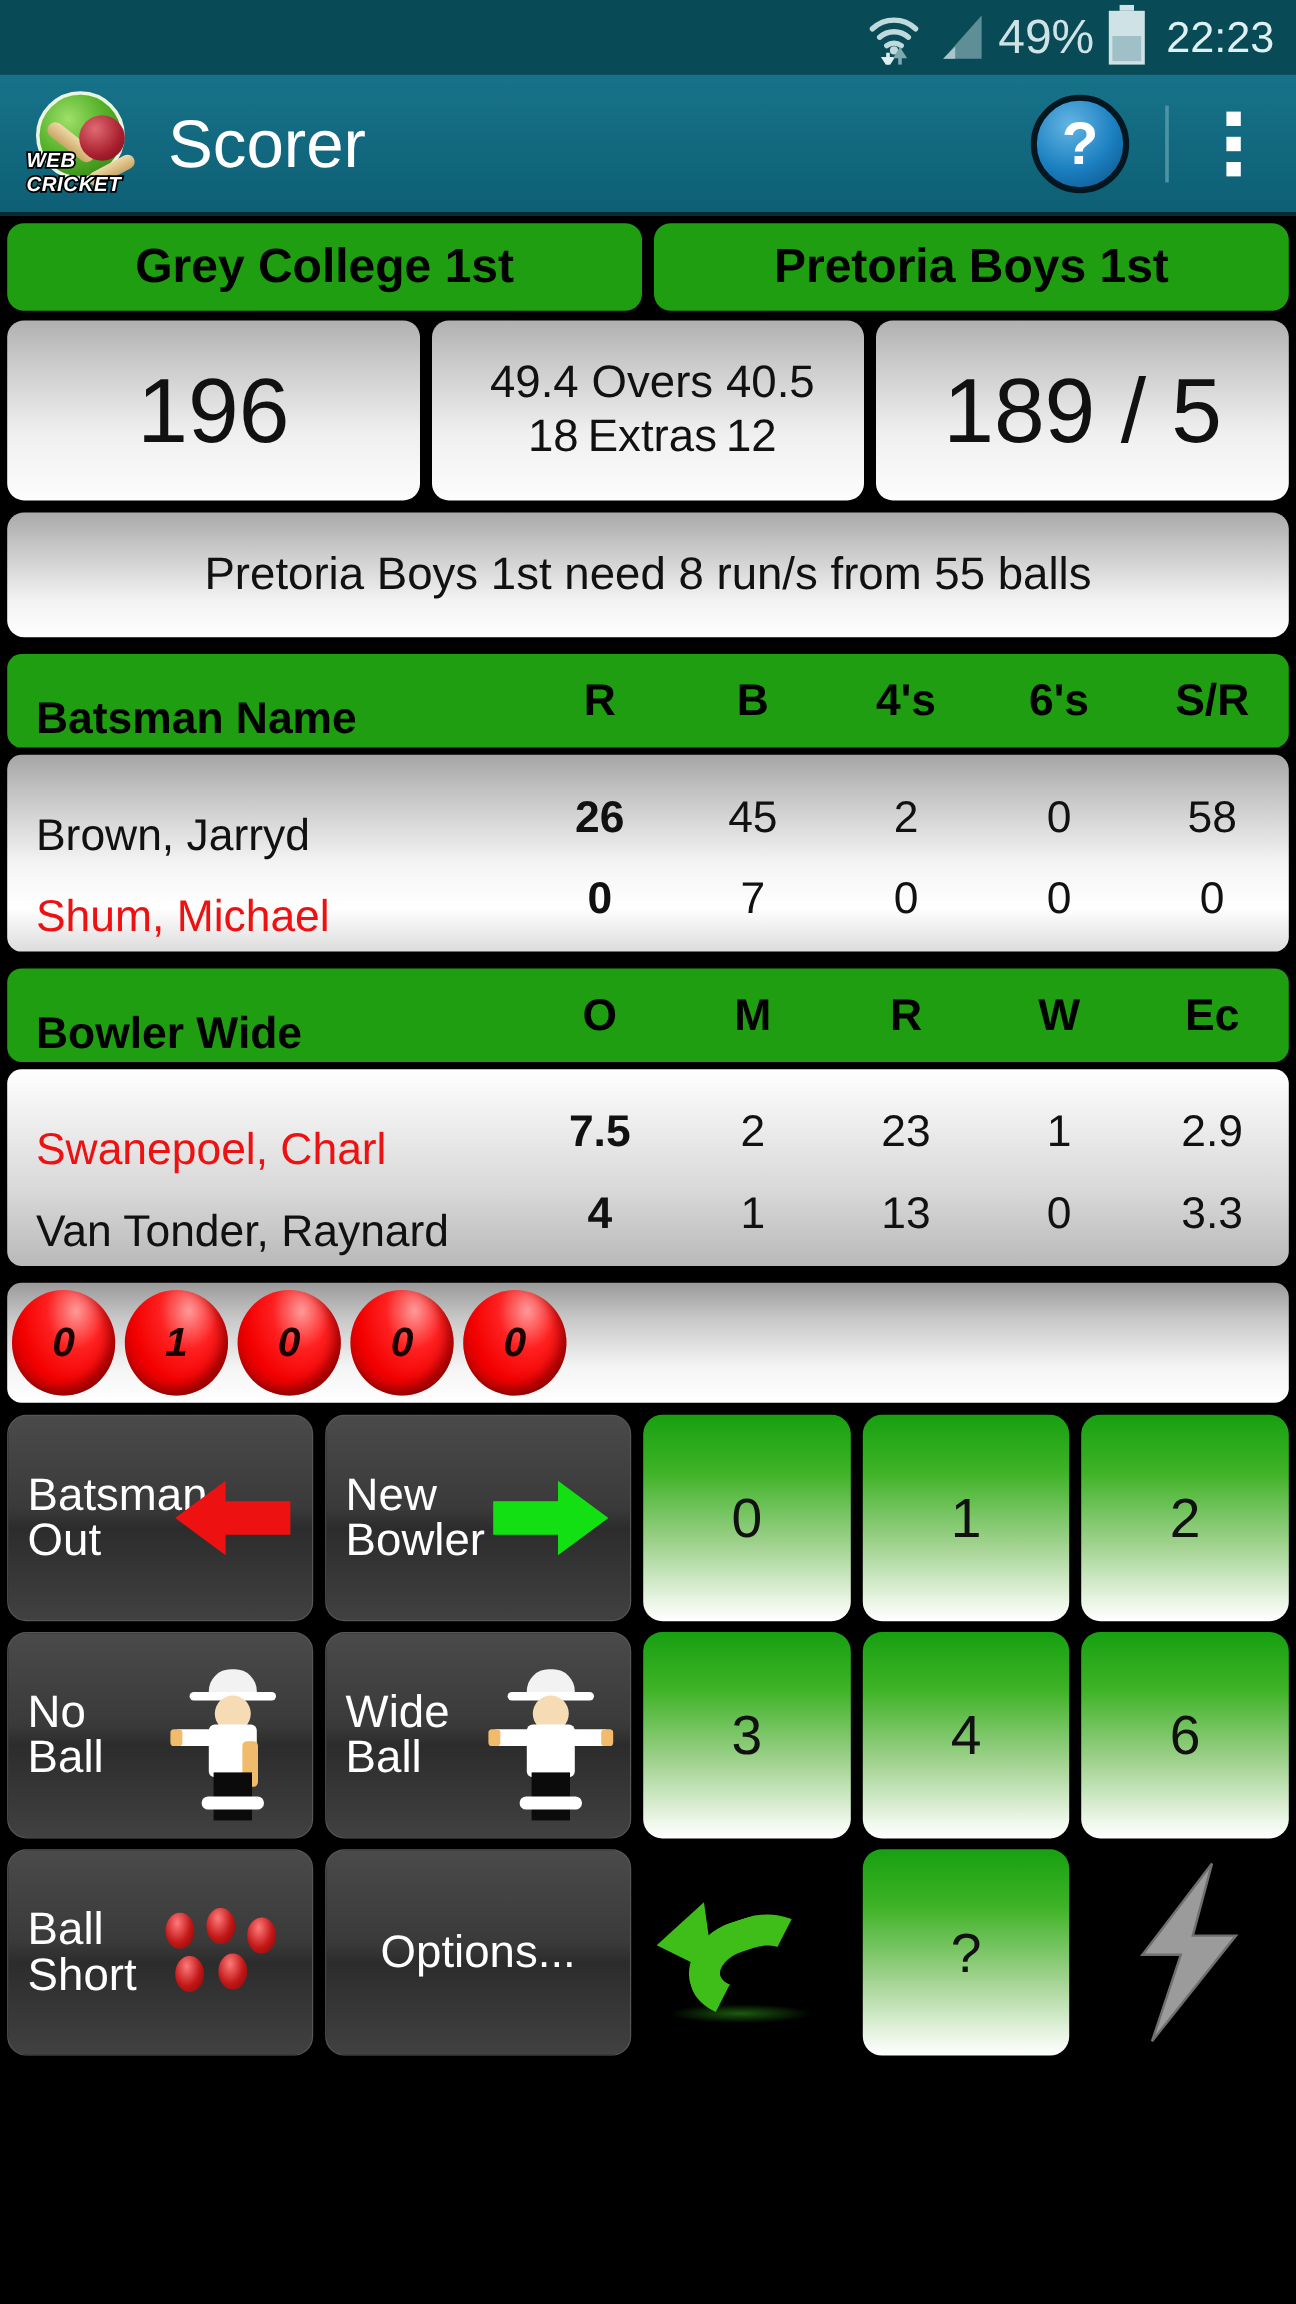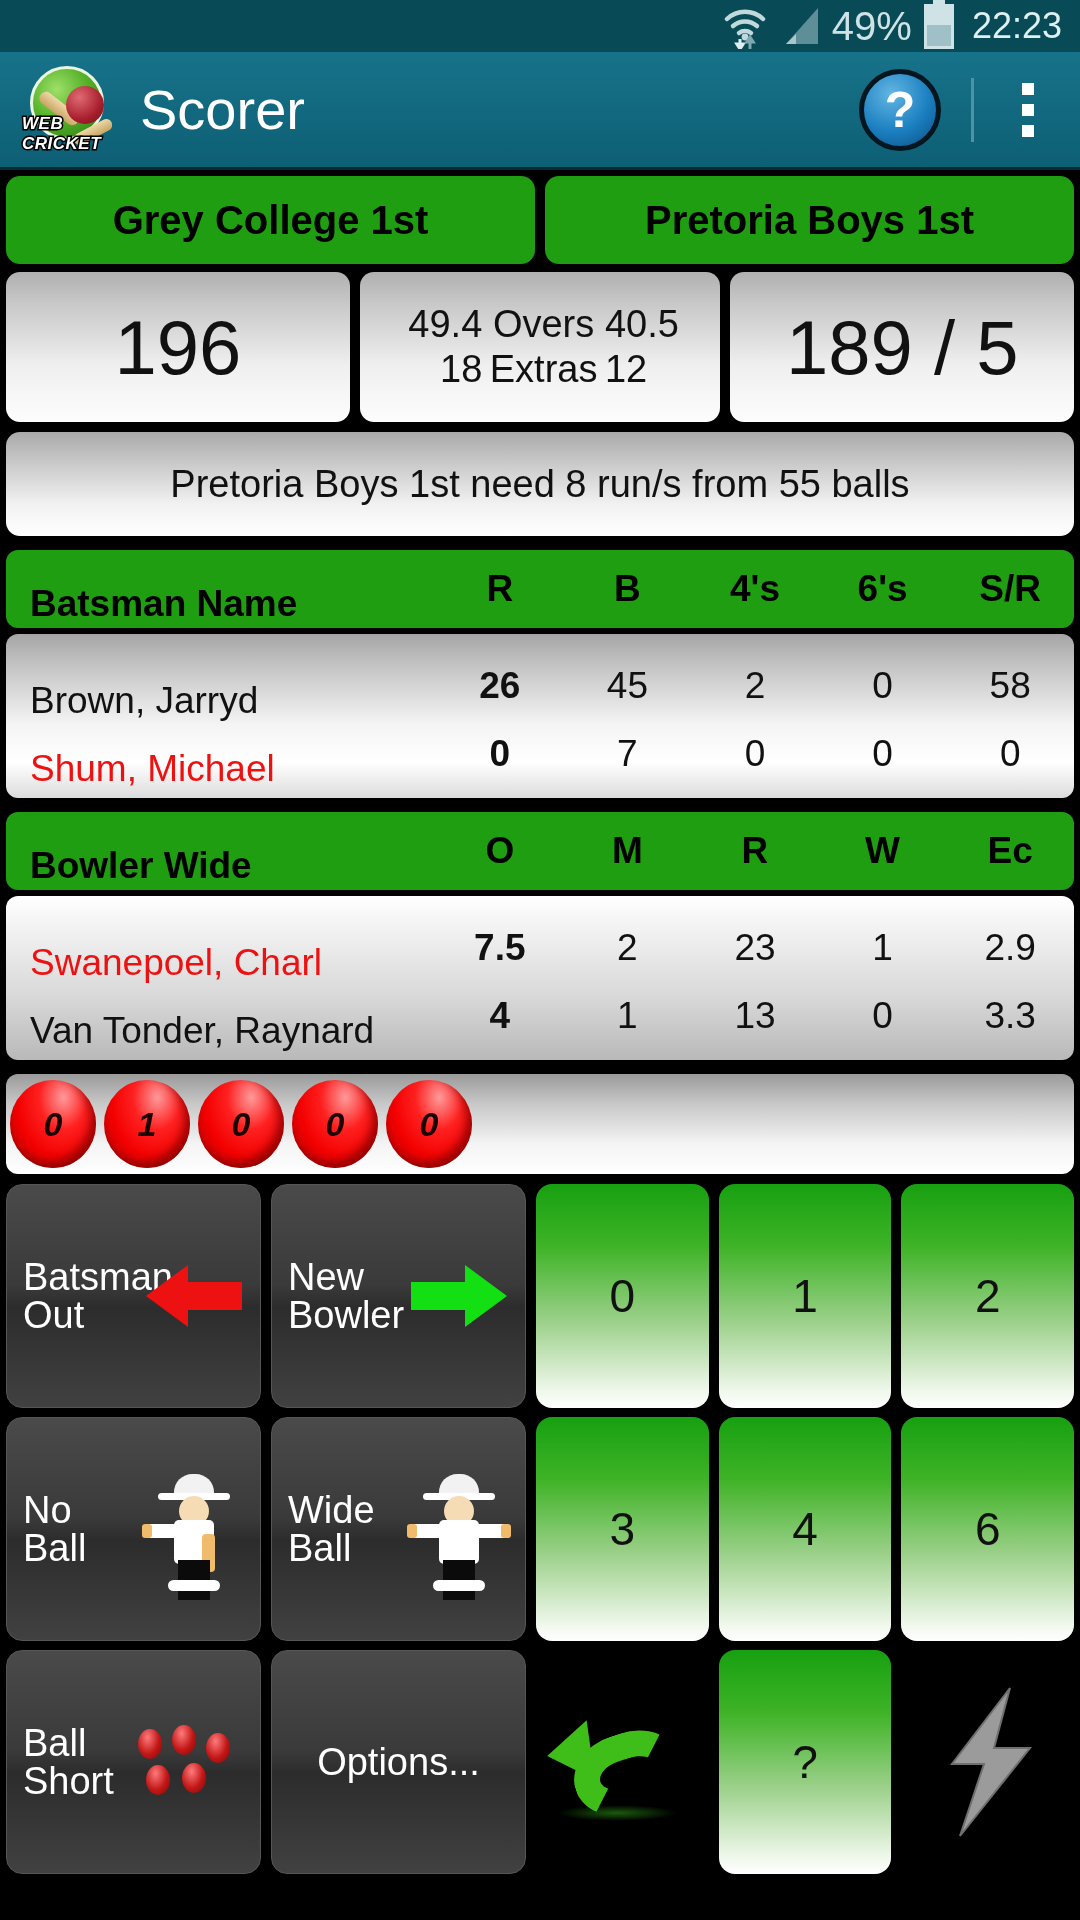--- a/index.html
+++ b/index.html
@@ -1,21 +1,21 @@
 <!DOCTYPE html>
 <html><head>
 <meta charset="utf-8">
 <style>
   * { margin:0; padding:0; box-sizing:border-box; }
   html,body { width:1080px; height:1920px; background:#000; overflow:hidden; }
   body { font-family:"Liberation Sans", sans-serif; }
 
   
   .statusbar{
-    height:52px; background:#084a55; display:flex; align-items:center;
+    height:62px; background:#084a55; display:flex; align-items:center;
     justify-content:flex-end; padding-right:18px; gap:10px;
   }
   .sb-icons{ display:flex; align-items:center; gap:10px; }
   .sb-text{ color:#cfe3e6; font-size:40px; letter-spacing:0px; }
   .sb-time{ color:#dff0f2; font-size:36px; margin-left:6px; }
   .wifi{ width:46px; height:46px; position:relative; }
   .sig{ width:44px; height:40px; position:relative; }
 
   
   .actionbar{
@@ -55,21 +55,21 @@
     background:radial-gradient(circle at 38% 28%, #63b6e3 0%, #1b7fc0 55%, #0b4f82 100%);
     border:5px solid #04161f; display:flex; align-items:center; justify-content:center;
     color:#fff; font-size:50px; font-weight:bold;
   }
   .ab-sep{ width:3px; height:64px; background:#4e93a5; margin:0 30px; }
   .ovf{ width:54px; display:flex; flex-direction:column; align-items:center; gap:9px; padding-right:6px; }
   .ovf i{ width:12px; height:12px; background:#fff; display:block; }
 
   .team-row{ display:flex; gap:10px; padding:6px 6px 0 6px; }
   .team-btn{
-    flex:1; height:88px; border-radius:14px; background:#1e9e10;
+    flex:1; height:73px; border-radius:14px; background:#1e9e10;
     display:flex; align-items:center; justify-content:center;
     font-size:40px; font-weight:bold; color:#000;
   }
 
   .score-row{ display:flex; gap:10px; padding:8px 6px 0 6px; }
   .card{
     border-radius:14px;
     background:linear-gradient(#b0b0b0 0%, #c9c9c9 22%, #efefef 62%, #fdfdfd 100%);
     display:flex; align-items:center; justify-content:center;
   }
@@ -114,21 +114,21 @@
   .ball{
     width:86px; height:88px; border-radius:50%;
     background:radial-gradient(ellipse at 62% 20%, #ff9a9a 0%, #ff2020 32%, #f30000 62%, #b00000 100%);
     box-shadow:inset -5px -6px 10px rgba(120,0,0,.75);
     display:flex; align-items:center; justify-content:center;
     font-style:italic; font-size:34px; color:#1a0000; font-weight:bold;
   }
 
   
   .pad{ padding:10px 6px 0 6px; display:flex; flex-direction:column; gap:9px; }
-  .pad-row{ display:flex; gap:10px; height:224px; }
+  .pad-row{ display:flex; gap:10px; height:172px; }
   .dark-btn{
     flex:0 0 255px; border-radius:16px;
     background:linear-gradient(#4a4a4a 0%, #3a3a3a 45%, #2c2c2c 55%, #414141 100%);
     position:relative; display:flex; align-items:center; padding-left:16px;
     border:1px solid #565656;
   }
   .dark-btn .lbl{
     color:#fff; font-size:38px; line-height:1.0; white-space:pre-line; text-align:left;
   }
   .dark-btn .gfx{ position:absolute; right:18px; top:50%; transform:translateY(-50%); }

